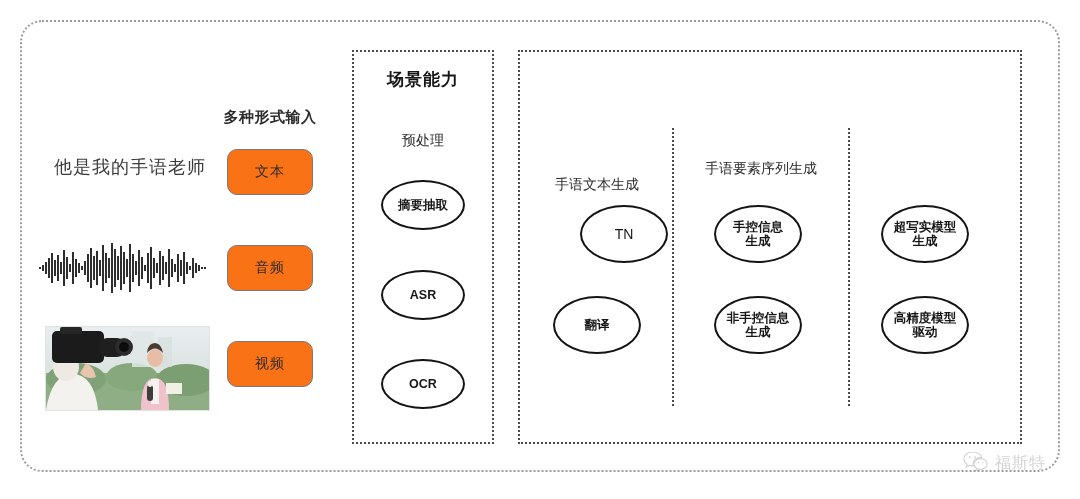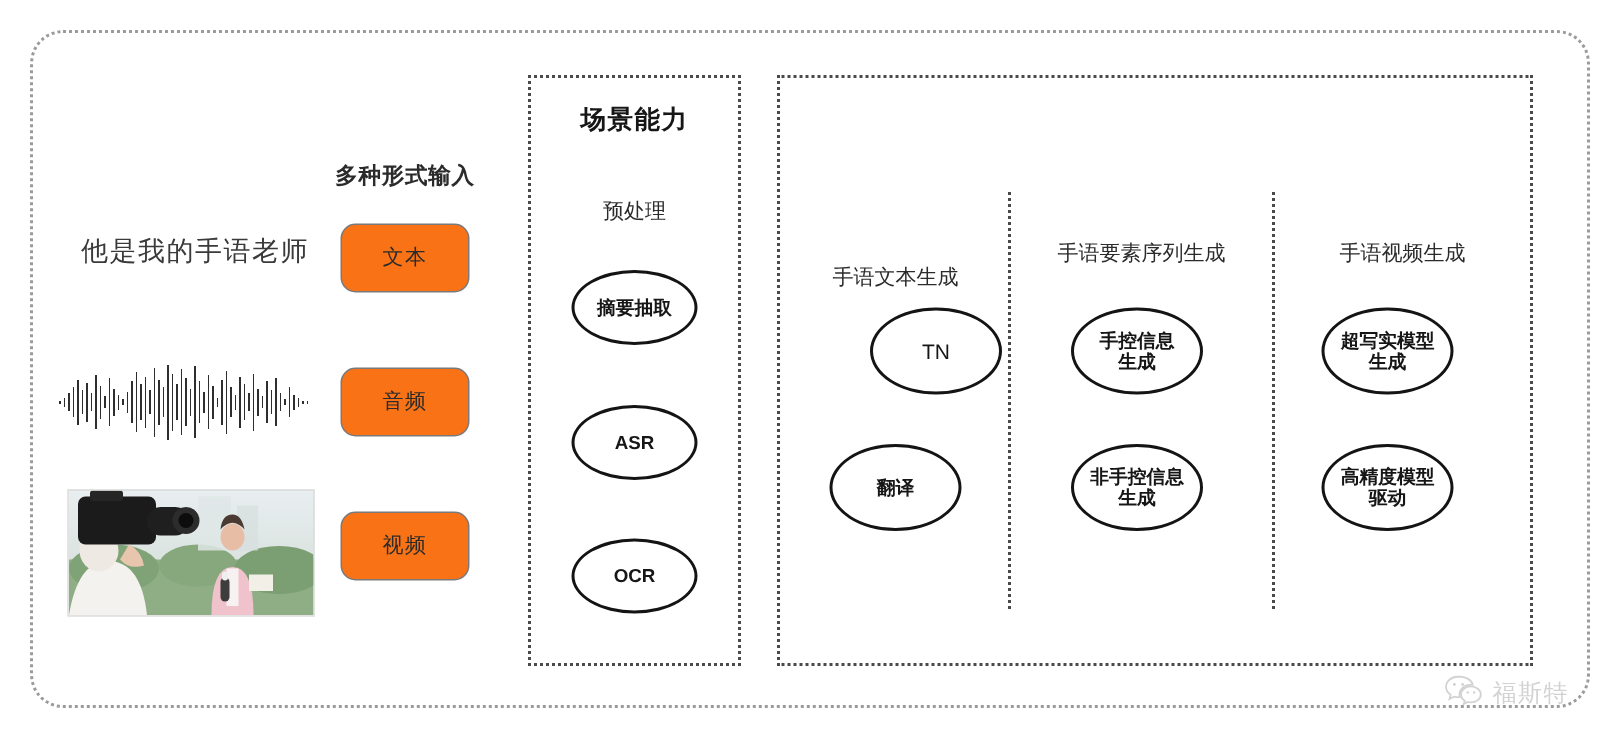--- a/index.html
+++ b/index.html
@@ -363,21 +363,20 @@
       <span>生成</span>
     </span>
   </div>
   <div class="ellipse node" id="c1-ell-1">
     <span>
       <span>非手控信息</span><br>
       <span>生成</span>
     </span>
   </div>
 
-  <div class="sub-label" id="col-head-2">手语视频生成</div>
   <div class="ellipse node" id="c2-ell-0">
     <span>
       <span>超写实模型</span><br>
       <span>生成</span>
     </span>
   </div>
   <div class="ellipse node" id="c2-ell-1">
     <span>
       <span>高精度模型</span><br>
       <span>驱动</span>

